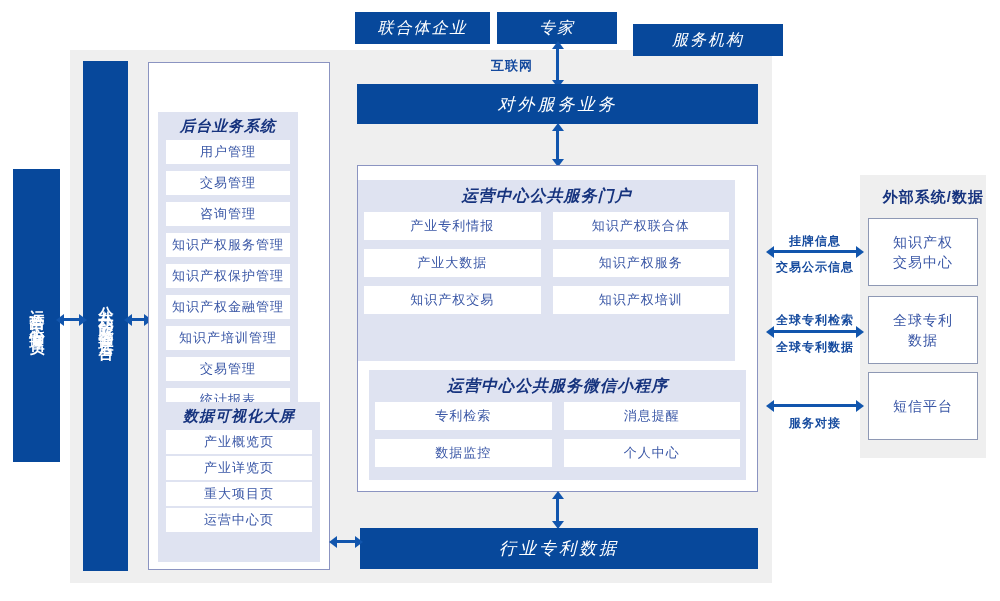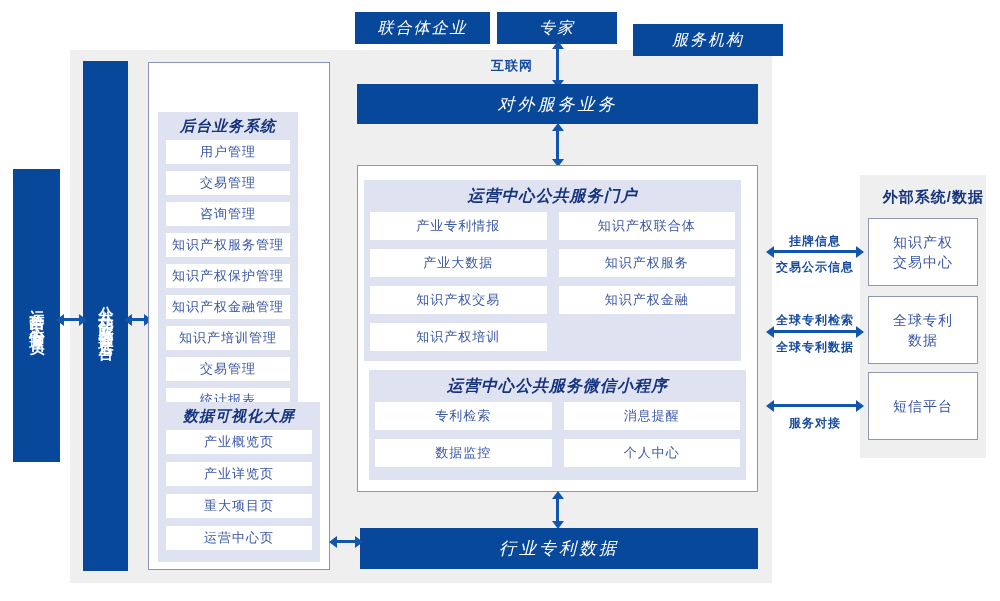--- a/index.html
+++ b/index.html
@@ -85,39 +85,38 @@
         <div class="item">知识产权服务管理</div>
         <div class="item">知识产权保护管理</div>
         <div class="item">知识产权金融管理</div>
         <div class="item">知识产培训管理</div>
         <div class="item">交易管理</div>
         <div class="item">统计报表</div>
       </div>
     </div>
     <div class="panel" style="left:9px;top:339px;width:162px;height:160px;">
       <span class="panel-title">数据可视化大屏</span>
-      <div class="col" style="gap:8px;">
+      <div class="col" style="gap:2px;">
         <div class="item">产业概览页</div>
         <div class="item">产业详览页</div>
         <div class="item">重大项目页</div>
         <div class="item">运营中心页</div>
       </div>
     </div>
   </div>
 
   <div class="container" style="left:357px;top:165px;width:401px;height:327px;">
-    <div class="panel" style="left:6px;top:14px;width:377px;height:181px;">
+    <div class="panel" style="left:0;top:14px;width:377px;height:181px;">
       <span class="panel-title" style="font-size:16px;line-height:32px;">运营中心公共服务门户</span>
       <div class="grid2">
         <div class="item">产业专利情报</div>
         <div class="item">知识产权联合体</div>
         <div class="item">产业大数据</div>
         <div class="item">知识产权服务</div>
         <div class="item">知识产权交易</div>
-        <div class="item">知识产权金融</div>
         <div class="item">知识产权培训</div>
       </div>
     </div>
     <div class="panel" style="left:11px;top:204px;width:377px;height:110px;">
       <span class="panel-title" style="font-size:16px;line-height:32px;">运营中心公共服务微信小程序</span>
       <div class="grid2">
         <div class="item">专利检索</div>
         <div class="item">消息提醒</div>
         <div class="item">数据监控</div>
         <div class="item">个人中心</div>

